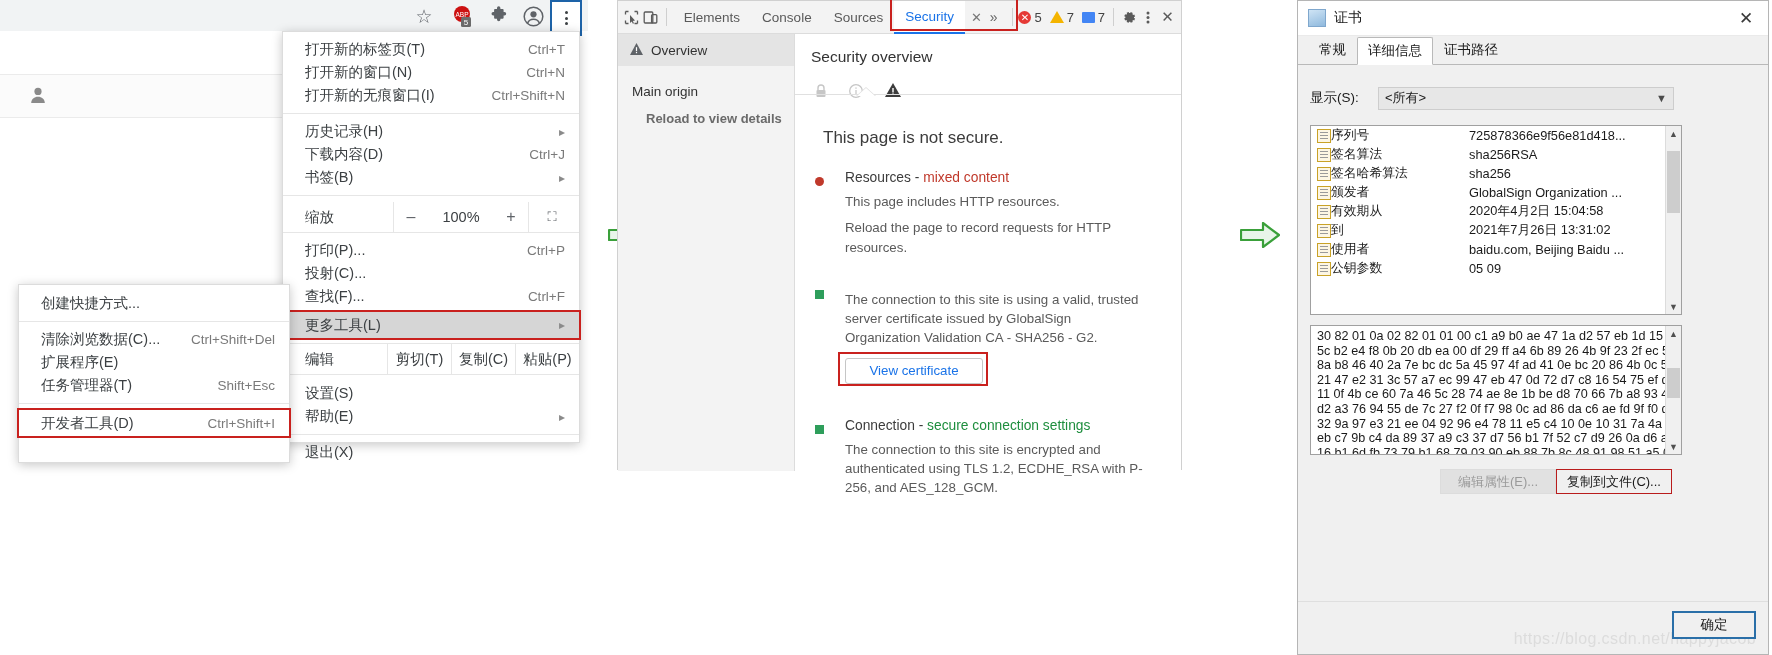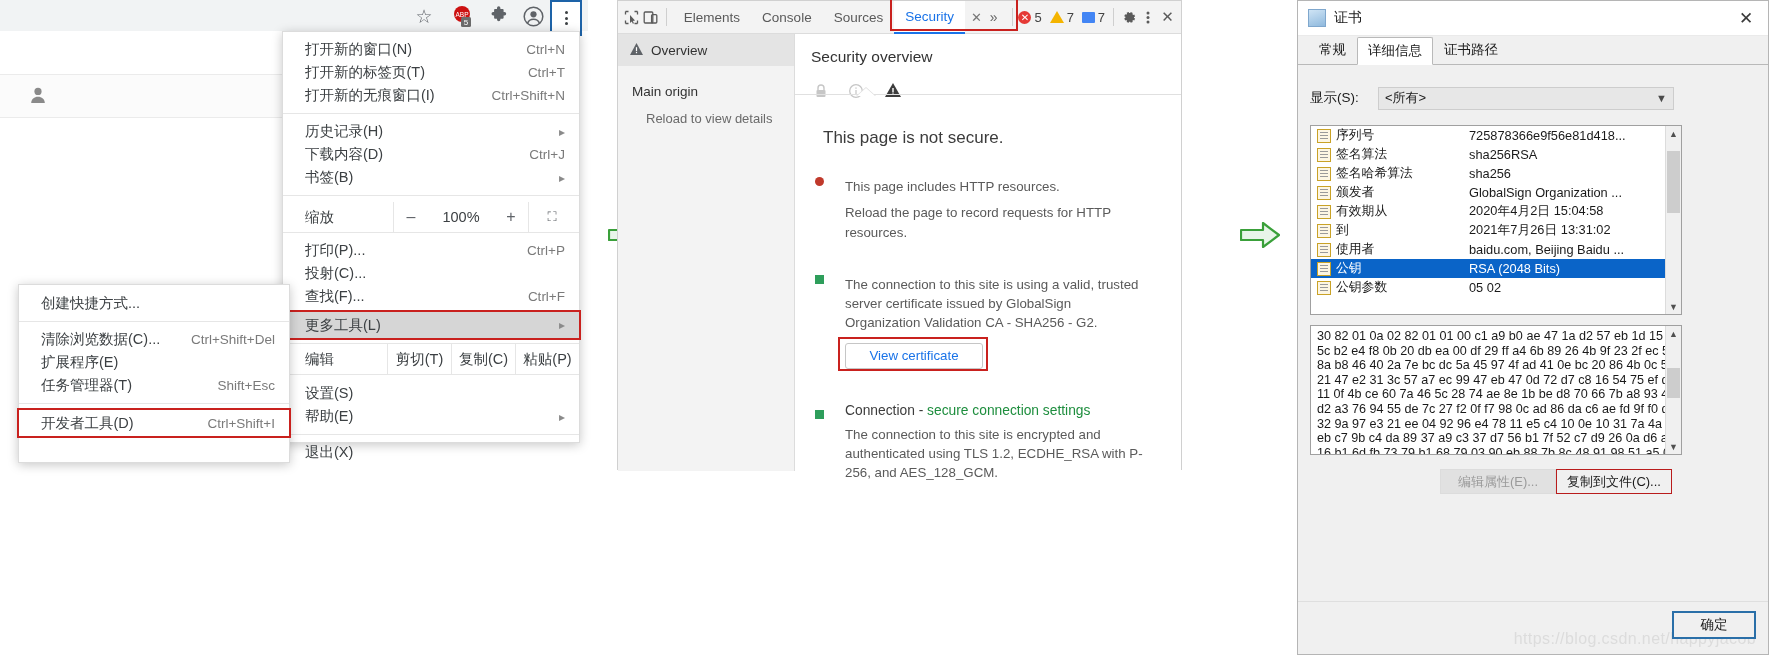--- a/index.html
+++ b/index.html
@@ -81,21 +81,21 @@
   .dt-chev{font-size:14px;color:#666;margin:0 8px;}
   .dt-count{display:flex;align-items:center;font-size:13px;color:#444;margin-right:2px;}
   .badge-dot{width:13px;height:13px;border-radius:50%;background:#e53935;color:#fff;font-size:10px;
      display:flex;align-items:center;justify-content:center;margin-right:3px;}
   .badge-warn{width:0;height:0;border-left:7px solid transparent;border-right:7px solid transparent;border-bottom:12px solid #f4b400;margin-right:3px;}
   .badge-msg{width:13px;height:11px;background:#4285f4;margin-right:3px;border-radius:1px;}
   #dt-body{display:flex;height:437px;}
   #dt-sidebar{width:176px;background:#f3f3f3;border-right:1px solid #dcdcdc;}
   #dt-sb-overview{height:32px;display:flex;align-items:center;gap:8px;padding-left:12px;background:#e4e4e4;font-size:13.5px;color:#333;}
   #dt-sb-main{padding:18px 0 0 14px;font-size:13.5px;color:#333;}
-  #dt-sb-reload{padding:12px 0 0 28px;font-size:13px;color:#6a6a6a;}
+  #dt-sb-reload{padding:12px 0 0 28px;font-size:13px;color:#6a6a6a;font-weight:bold;}
   #dt-main{flex:1;background:#ffffff;position:relative;}
   #dt-main-title{padding:14px 0 0 16px;font-size:15.5px;color:#333;}
   #dt-lockrow{display:flex;align-items:center;gap:22px;padding:12px 0 0 20px;height:28px;}
   #dt-lockrow .g{color:#bdbdbd;font-size:15px;}
   #dt-lockrow .act{color:#3c3c3c;font-size:16px;}
   #dt-sep{position:absolute;left:0;top:60px;width:100%;height:1px;background:#e0e0e0;}
   #dt-caret{position:absolute;left:62px;top:54px;width:0;height:0;border-left:9px solid transparent;border-right:9px solid transparent;border-bottom:8px solid #fff;z-index:3;}
   #dt-caret-o{position:absolute;left:61px;top:53px;width:0;height:0;border-left:10px solid transparent;border-right:10px solid transparent;border-bottom:9px solid #e0e0e0;z-index:2;}
   #dt-notsecure{padding:22px 0 0 28px;font-size:17px;color:#3c3c3c;}
   .sec-block{padding:14px 0 0 20px;position:relative;}
@@ -124,21 +124,21 @@
   #cd-showrow{display:flex;align-items:center;height:26px;margin-top:20px;}
   #cd-showlabel{font-size:13.5px;color:#1a1a1a;width:68px;}
   #cd-showselect{width:296px;height:23px;background:#e7e7e7;border:1px solid #cdcdcd;display:flex;align-items:center;
      padding:0 6px;font-size:13px;color:#1a1a1a;box-sizing:border-box;}
   #cd-showselect .chev{margin-left:auto;color:#4a4a4a;font-size:11px;}
   #cd-table{margin-top:14px;width:372px;height:190px;background:#ffffff;border:1px solid #a0a0a0;box-sizing:border-box;position:relative;overflow:hidden;}
   #cd-thead{display:flex;height:19px;background:#ffffff;border-bottom:1px solid #e2e2e2;font-size:13px;color:#1a1a1a;}
   #cd-thead .c1{width:152px;padding-left:6px;border-right:1px solid #e2e2e2;box-sizing:border-box;}
   #cd-thead .c2{flex:1;padding-left:6px;}
   .cd-row{display:flex;height:19px;align-items:center;font-size:12.8px;color:#1a1a1a;}
-  .cd-row .c1{width:152px;display:flex;align-items:center;gap:5px;padding-left:6px;box-sizing:border-box;}
+  .cd-row .c1{width:152px;display:flex;align-items:center;padding-left:6px;box-sizing:border-box;}
   .cd-row .c2{flex:1;padding-left:6px;}
   .cd-row.sel{background:#0a64c8;color:#ffffff;}
   .fld-ico{width:12px;height:12px;background:#fdf6e3;border:1px solid #c9a227;position:relative;flex:0 0 12px;}
   .fld-ico:after{content:"";position:absolute;left:2px;top:2px;right:2px;height:1px;background:#9a9a9a;box-shadow:0 3px 0 #9a9a9a,0 6px 0 #9a9a9a;}
   #cd-table-sb{position:absolute;right:0;top:0;width:15px;height:100%;background:#f0f0f0;border-left:1px solid #dcdcdc;}
   #cd-table-sb .up,#cd-table-sb .dn{height:15px;display:flex;align-items:center;justify-content:center;font-size:9px;color:#505050;}
   #cd-table-sb .thumb{position:absolute;left:1px;top:25px;width:13px;height:62px;background:#cdcdcd;}
   #cd-hex{margin-top:10px;width:372px;height:130px;background:#ffffff;border:1px solid #a0a0a0;box-sizing:border-box;position:relative;overflow:hidden;}
   #cd-hexlines{padding:3px 0 0 6px;font-size:12.6px;line-height:14.6px;color:#1a1a1a;white-space:pre;font-family:"Liberation Sans","DejaVu Sans",sans-serif;}
   #cd-hex-sb{position:absolute;right:0;top:0;width:15px;height:100%;background:#f0f0f0;border-left:1px solid #dcdcdc;}
@@ -200,26 +200,26 @@
   <div class="abs" id="menu-kebab">
     <span></span>
       <span></span>
       <span></span>
   </div>
 
   <div class="abs" id="chrome-menu">
     <div style="height:6px"></div>
 
     <div class="mi">
+      <span class="lbl">打开新的标签页(T)</span>
+      <span class="acc">Ctrl+T</span>
+    </div>
+    <div class="mi">
       <span class="lbl">打开新的窗口(N)</span>
       <span class="acc">Ctrl+N</span>
-    </div>
-    <div class="mi">
-      <span class="lbl">打开新的标签页(T)</span>
-      <span class="acc">Ctrl+T</span>
     </div>
     <div class="mi">
       <span class="lbl">打开新的无痕窗口(I)</span>
       <span class="acc">Ctrl+Shift+N</span>
     </div>
 
     <div class="msep"></div>
 
     <div class="mi">
       <span class="lbl">历史记录(H)</span>
@@ -423,20 +423,23 @@
         </span>
       </div>
       <div id="dt-sep"></div>
       <div id="dt-caret-o"></div>
       <div id="dt-caret"></div>
 
       <div id="dt-notsecure">This page is not secure.</div>
 
       <div class="sec-block" style="margin-top:8px;">
         <span class="sec-sq red"></span>
+        <div class="sec-head">
+          <span>Resources - </span><span class="st-red">mixed content</span>
+        </div>
         <div class="sec-line">This page includes HTTP resources.</div>
         <div class="sec-line">Reload the page to record requests for HTTP resources.</div>
       </div>
 
       <div class="sec-block" style="margin-top:12px;">
         <span class="sec-sq green"></span>
         <div class="sec-line">The connection to this site is using a valid, trusted server certificate issued by GlobalSign Organization Validation CA - SHA256 - G2.</div>
         <div id="viewcert-wrap">
           <div id="viewcert-red"></div>
           <div id="viewcert-btn">View certificate</div>
@@ -527,33 +530,26 @@
             </div>
             <div class="c2">2021年7月26日 13:31:02</div>
           </div>
           <div class="cd-row">
             <div class="c1">
               <span class="fld-ico"></span>
               <span>使用者</span>
             </div>
             <div class="c2">baidu.com, Beijing Baidu ...</div>
           </div>
-          <div class="cd-row sel">
-            <div class="c1">
-              <span class="fld-ico"></span>
-              <span>公钥</span>
-            </div>
-            <div class="c2">RSA (2048 Bits)</div>
-          </div>
           <div class="cd-row">
             <div class="c1">
               <span class="fld-ico"></span>
               <span>公钥参数</span>
             </div>
-            <div class="c2">05 02</div>
+            <div class="c2">05 09</div>
           </div>
         </div>
       <div id="cd-table-sb">
         <div class="up">▲</div>
         <div class="thumb"></div>
         <div class="dn" style="position:absolute;bottom:0;width:15px;">▼</div>
       </div>
     </div>
 
     <div id="cd-hex">

